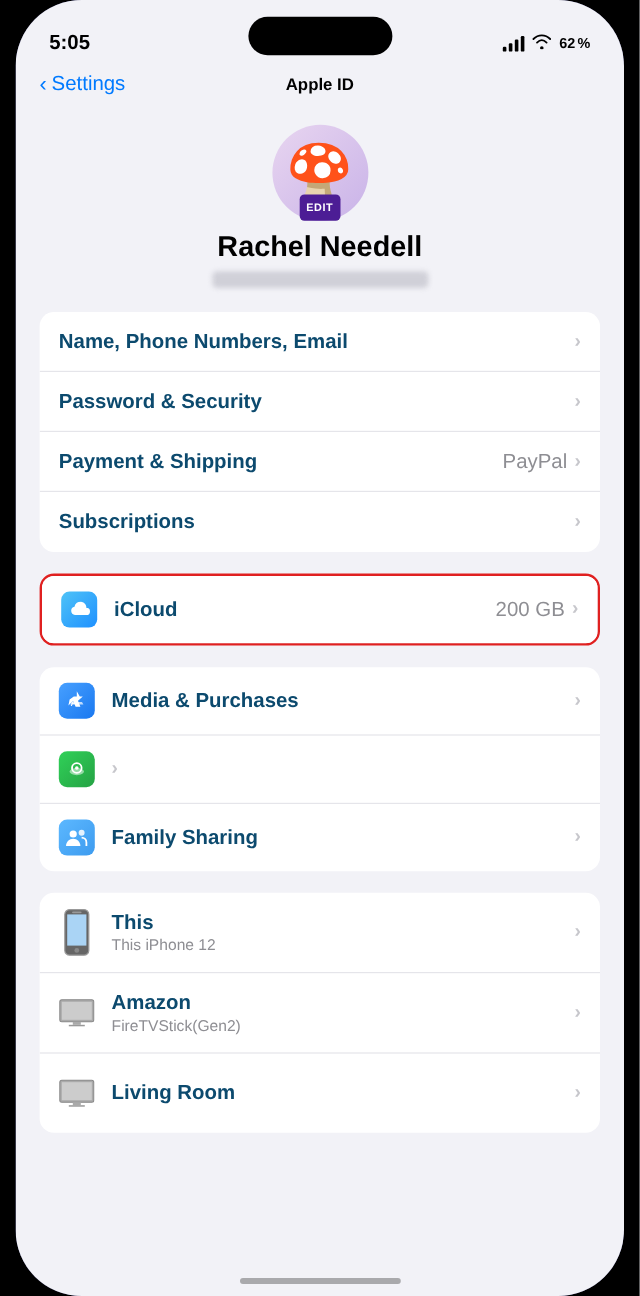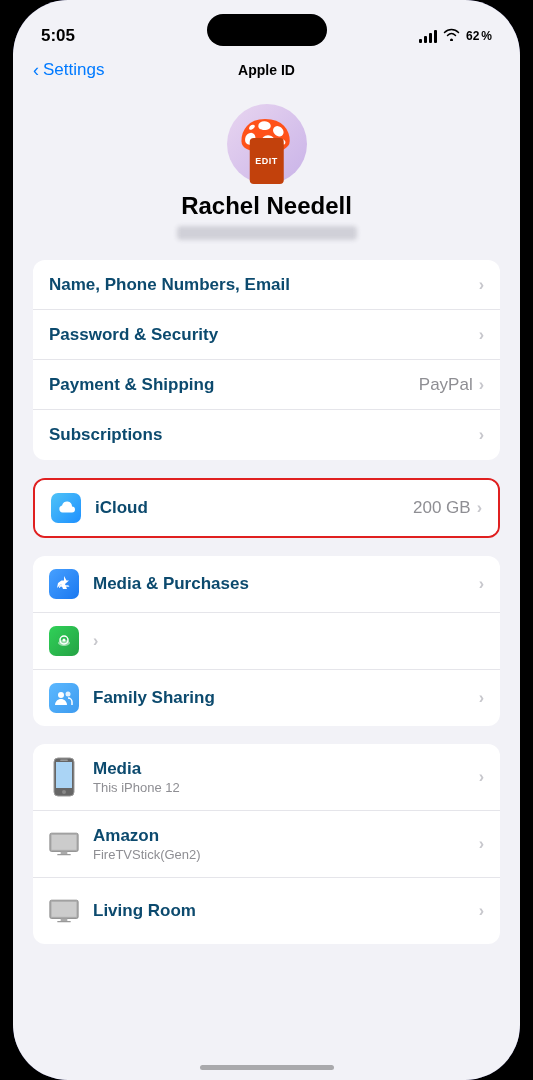--- a/index.html
+++ b/index.html
@@ -167,25 +167,25 @@
       justify-content: center;
       font-size: 46px;
       overflow: hidden;
     }
 
     .avatar-edit-badge {
       position: absolute;
       bottom: 0;
       left: 50%;
       transform: translateX(-50%);
-      background: #c2410c;
+      background: #4c1d95;
       color: #fff;
       font-size: 9px;
       font-weight: 700;
-      padding: 18px 6px;
+      padding: 6px 6px;
       border-radius: 4px;
       letter-spacing: 0.5px;
     }
 
     .profile-name {
       font-size: 24px;
       font-weight: 700;
       color: #000;
       margin-bottom: 6px;
     }
@@ -427,21 +427,21 @@
         <div class="settings-row">
           <div class="device-icon">
             <svg width="24" height="40" viewBox="0 0 24 40">
               <rect x="2" y="1" width="20" height="38" rx="4" ry="4" fill="#666" stroke="#999" stroke-width="1"></rect>
               <rect x="4" y="5" width="16" height="26" fill="#aad4f5"></rect>
               <rect x="8" y="2.5" width="8" height="1.5" rx="1" fill="#999"></rect>
               <circle cx="12" cy="35" r="2" fill="#888"></circle>
             </svg>
           </div>
           <div class="settings-row-content">
-            <div class="settings-row-title">Media</div>
+            <div class="settings-row-title">This</div>
             <div class="settings-row-subtitle">This iPhone 12</div>
           </div>
           <span class="chevron-right">›</span>
         </div>
 
         <div class="settings-row">
           <div class="device-icon">
             <svg width="36" height="28" viewBox="0 0 36 28">
               <rect x="1" y="1" width="34" height="22" rx="2" fill="#aaa" stroke="#888" stroke-width="1"></rect>
               <rect x="3" y="3" width="30" height="18" fill="#ccc"></rect>

